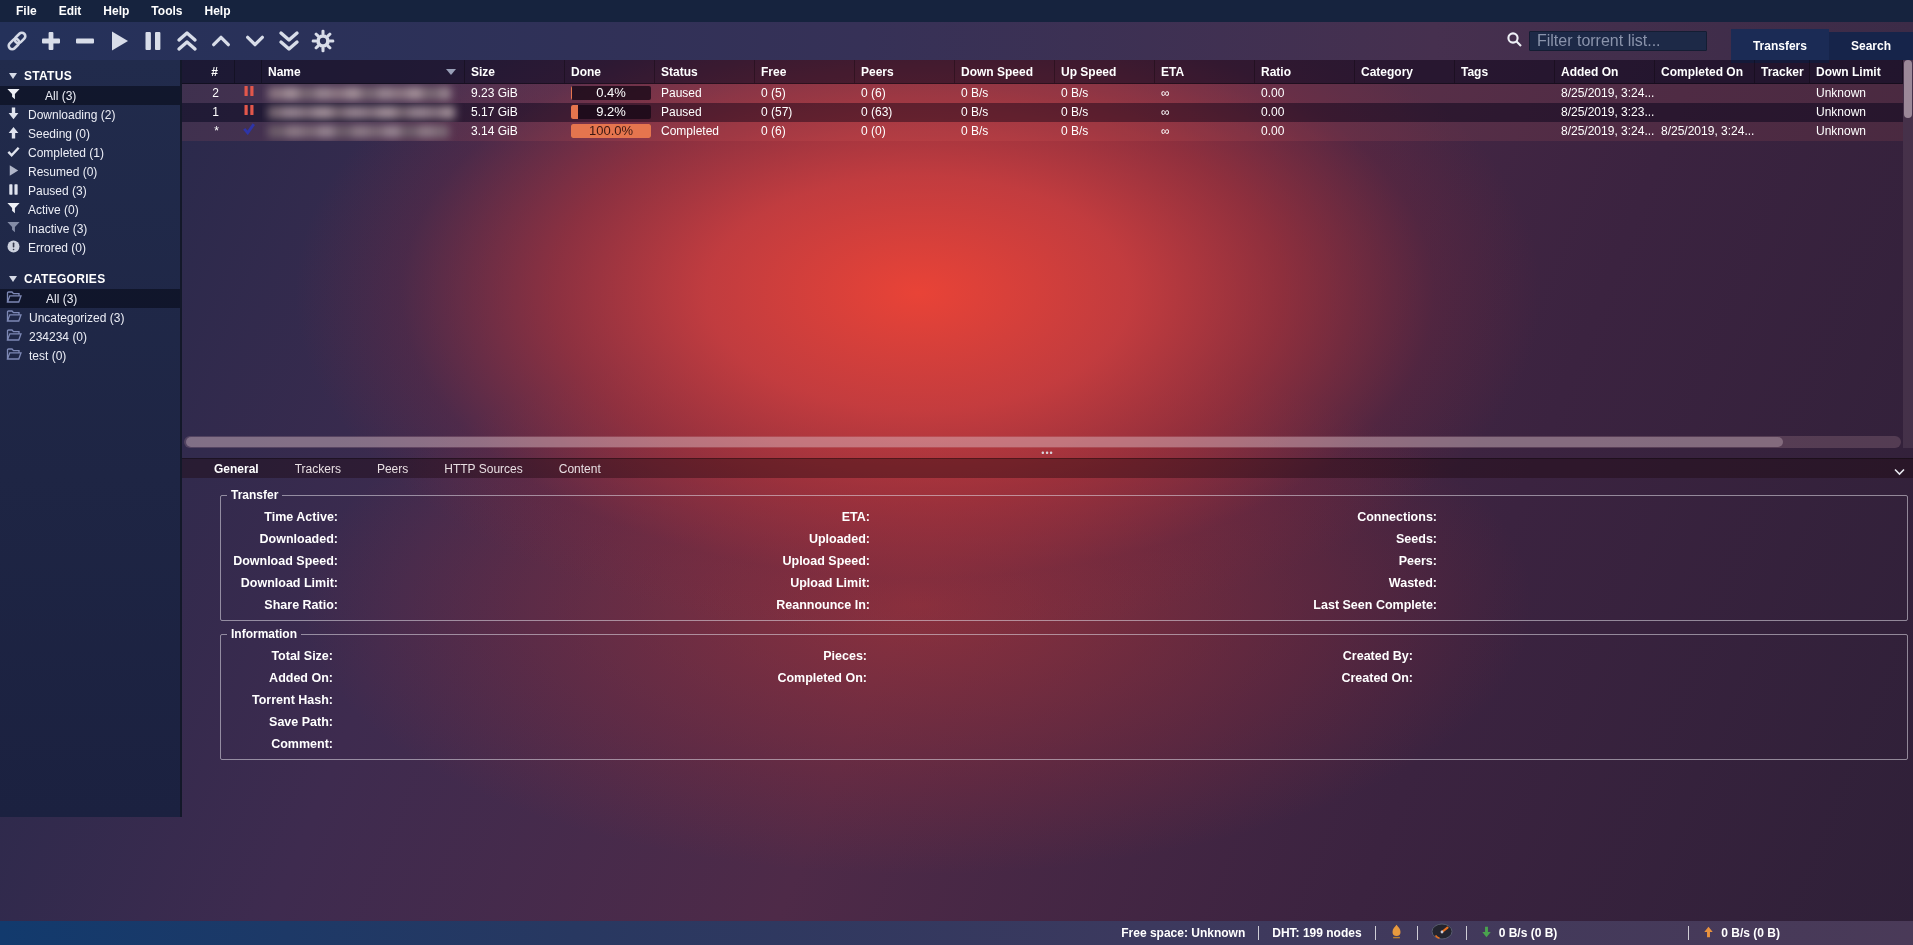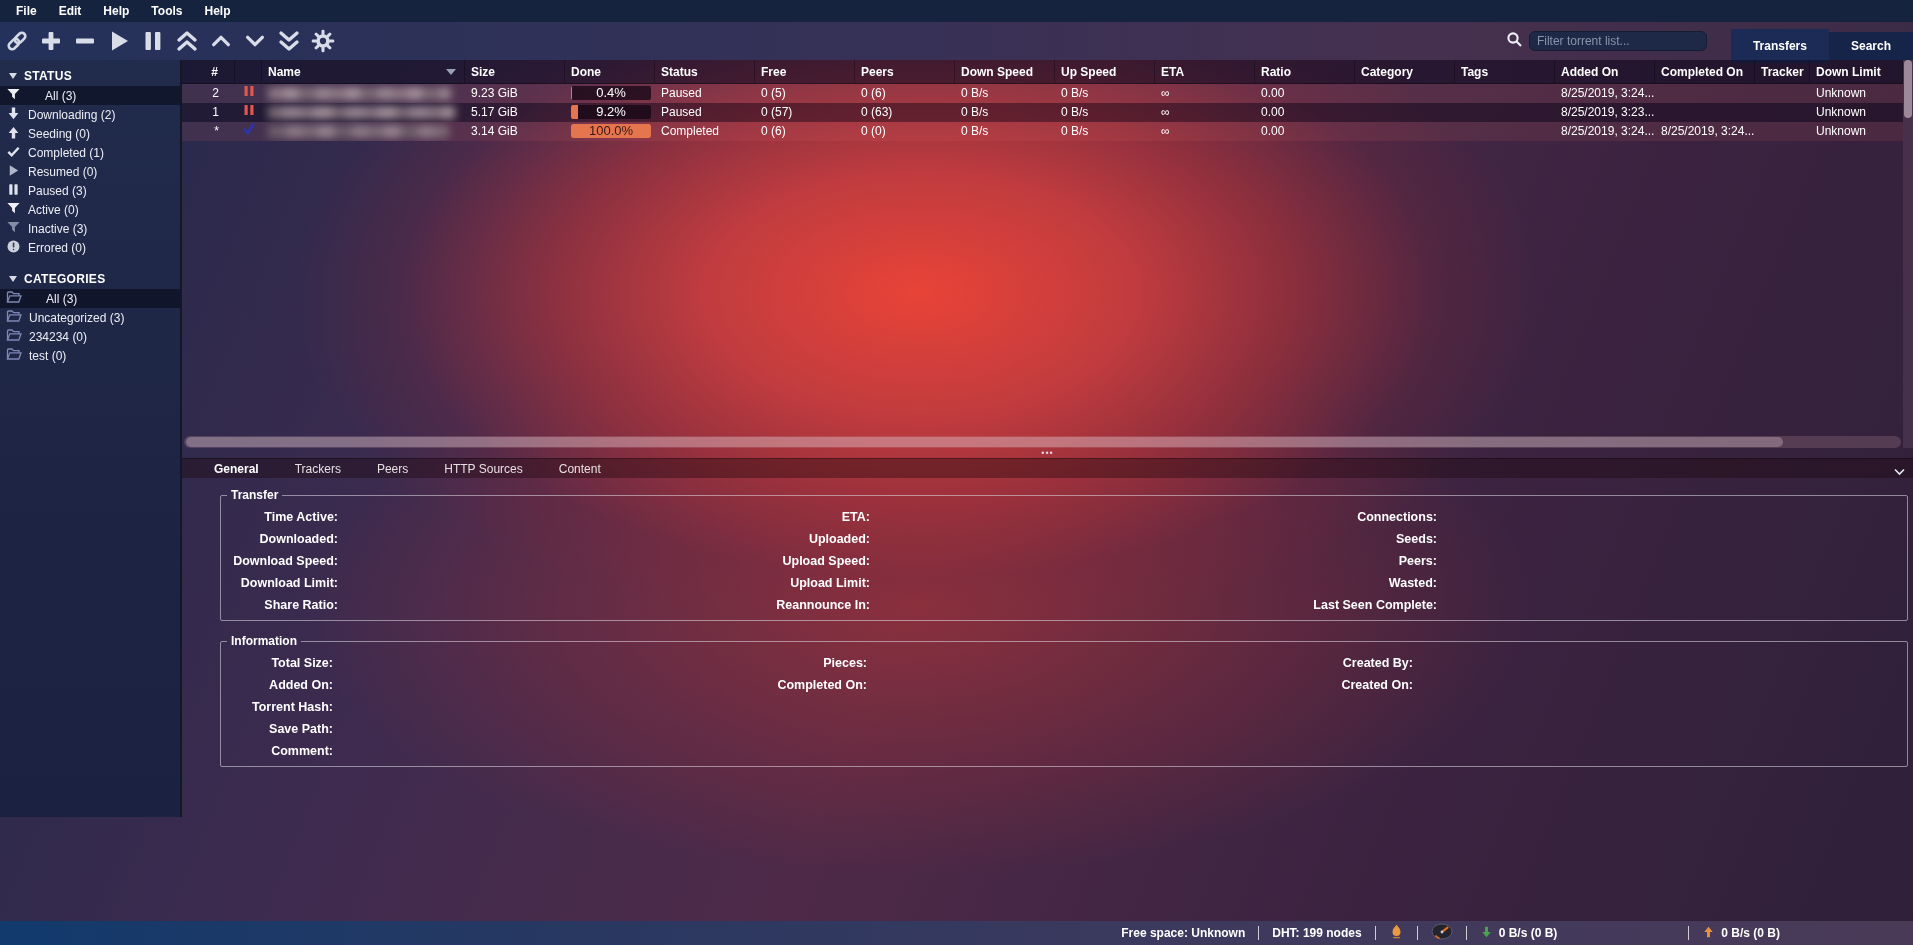--- a/index.html
+++ b/index.html
@@ -18,22 +18,22 @@
   .menu-item { padding:0 11px; font-weight:600; font-size:12px; cursor:default; }
 
   
   .toolbar { height:38px; display:flex; align-items:center;
     background:linear-gradient(90deg,#24315a 0%, #363157 45%, #46304f 75%, #3c2b47 100%);
     position:relative; }
   .tb-btn { width:34px; height:30px; display:flex; align-items:center; justify-content:center; }
   .tb-btn svg { display:block; }
   .tb-spacer { flex:1; }
   .filterbox { display:flex; align-items:center; gap:6px; margin-right:24px; }
-  .filter-input { width:178px; height:20px; background:#1d2947; border:1px solid #141d33; border-radius:6px;
-    color:#cfd4e2; font-family:"Liberation Sans",sans-serif; font-size:12px; padding:0 7px; outline:none; }
+  .filter-input { width:178px; height:20px; background:#1d2947; border:1px solid #141d33; border-radius:1px;
+    color:#cfd4e2; font-family:"Liberation Sans",sans-serif; font-size:16px; padding:0 7px; outline:none; }
   .filter-input::placeholder { color:#8a93ab; }
   .top-tabs { align-self:flex-end; height:28px; display:flex; align-items:center; background:#16244a; }
   .top-tab { padding:0 22px; height:34px; line-height:34px; font-weight:600; font-size:12px; }
   .top-tab.active { background:#1b2b55; }
 
   
   .app-body { display:flex; height:757px; }
   .sidebar { width:182px; flex:0 0 182px; background:linear-gradient(180deg,#212b4c 0%, #1e2544 55%, #1b2140 100%);
     border-right:2px solid #131829; padding-top:6px; overflow:hidden; }
   .side-header { display:flex; align-items:center; gap:7px; height:20px; padding-left:9px; font-weight:700; font-size:12px; letter-spacing:0.3px; }
@@ -489,21 +489,21 @@
               <div class="gvalue"></div>
             <div class="glabel">Share Ratio:</div>
               <div class="gvalue"></div>
             <div class="glabel">Reannounce In:</div>
               <div class="gvalue"></div>
             <div class="glabel">Last Seen Complete:</div>
               <div class="gvalue"></div>
           </div>
         </fieldset>
 
-        <fieldset class="group" style="margin-top:13px;">
+        <fieldset class="group" style="margin-top:6px;">
           <legend>Information</legend>
           <div class="grid3i">
             <div class="glabel">Total Size:</div>
               <div class="gvalue"></div>
             <div class="glabel">Pieces:</div>
               <div class="gvalue"></div>
             <div class="glabel">Created By:</div>
               <div class="gvalue"></div>
             <div class="glabel">Added On:</div>
               <div class="gvalue"></div>

